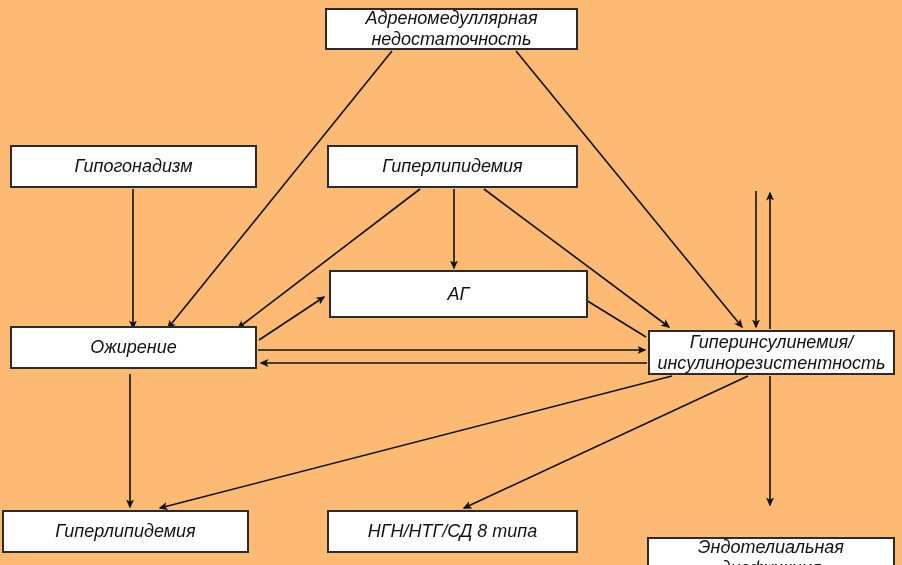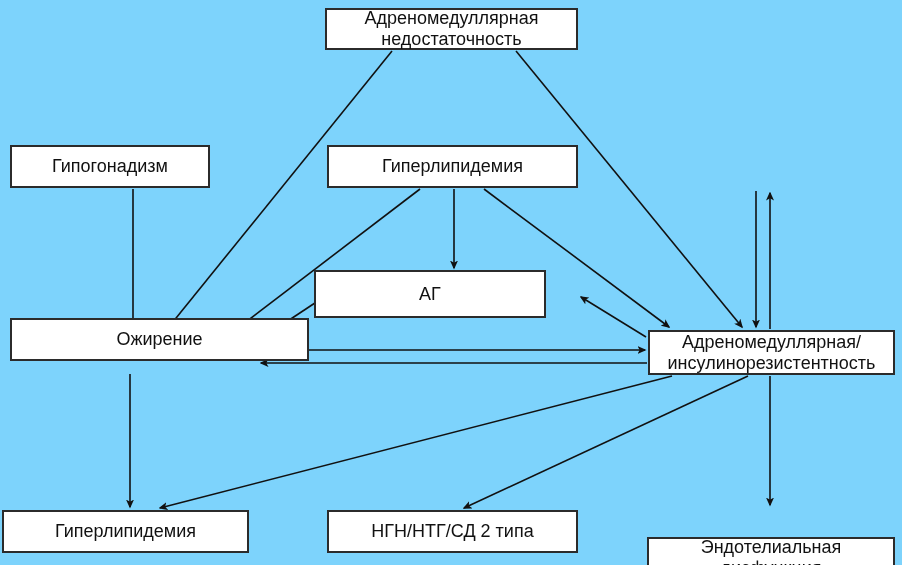--- a/index.html
+++ b/index.html
@@ -1,21 +1,22 @@
 <!DOCTYPE html>
 <html><head>
 <meta charset="utf-8">
 <style>
   html,body{margin:0;padding:0;background:#ffffff;}
   body{font-family:"Liberation Sans","DejaVu Sans",sans-serif;}
   .canvas{
     position:relative;
     width:902px;height:565px;
-    background:#7dd3fc;
+    background:#fdba74;
     overflow:hidden;
+    font-style:italic;
   }
   .arrows{
     position:absolute;left:0;top:0;width:902px;height:565px;
     pointer-events:none;
   }
   .node{
     position:absolute;
     box-sizing:border-box;
     border:2px solid #2b2b2b;
     background:#ffffff;
@@ -54,32 +55,32 @@
         <line x1="130" y1="374" x2="130" y2="507" stroke="#111111" stroke-width="1.6" marker-end="url(#ah)"></line>
         <line x1="672" y1="376" x2="160" y2="508" stroke="#111111" stroke-width="1.6" marker-end="url(#ah)"></line>
         <line x1="748" y1="376" x2="464" y2="508" stroke="#111111" stroke-width="1.6" marker-end="url(#ah)"></line>
         <line x1="770" y1="376" x2="770" y2="505" stroke="#111111" stroke-width="1.6" marker-end="url(#ah)"></line>
       </g>
   </svg>
 
   <div class="node" style="left:325px;top:8px;width:253px;height:42px">Адреномедуллярная
 недостаточность</div>
 
-  <div class="node" style="left:10px;top:145px;width:200px;height:43px">Гипогонадизм</div>
+  <div class="node" style="left:10px;top:145px;width:247px;height:43px">Гипогонадизм</div>
 
   <div class="node" style="left:327px;top:145px;width:251px;height:43px">Гиперлипидемия</div>
 
 
-  <div class="node" style="left:314px;top:270px;width:232px;height:48px">АГ</div>
+  <div class="node" style="left:329px;top:270px;width:259px;height:48px">АГ</div>
 
-  <div class="node" style="left:10px;top:318px;width:299px;height:43px">Ожирение</div>
+  <div class="node" style="left:10px;top:326px;width:247px;height:43px">Ожирение</div>
 
-  <div class="node" style="left:648px;top:330px;width:247px;height:45px">Адреномедуллярная/
+  <div class="node" style="left:648px;top:330px;width:247px;height:45px">Гиперинсулинемия/
 инсулинорезистентность</div>
 
   <div class="node" style="left:2px;top:510px;width:247px;height:43px">Гиперлипидемия</div>
 
-  <div class="node" style="left:327px;top:510px;width:251px;height:43px">НГН/НТГ/СД 2 типа</div>
+  <div class="node" style="left:327px;top:510px;width:251px;height:43px">НГН/НТГ/СД 8 типа</div>
 
   <div class="node" style="left:647px;top:537px;width:248px;height:41px">Эндотелиальная
 дисфункция</div>
 
 </div>
 
 </body></html>

